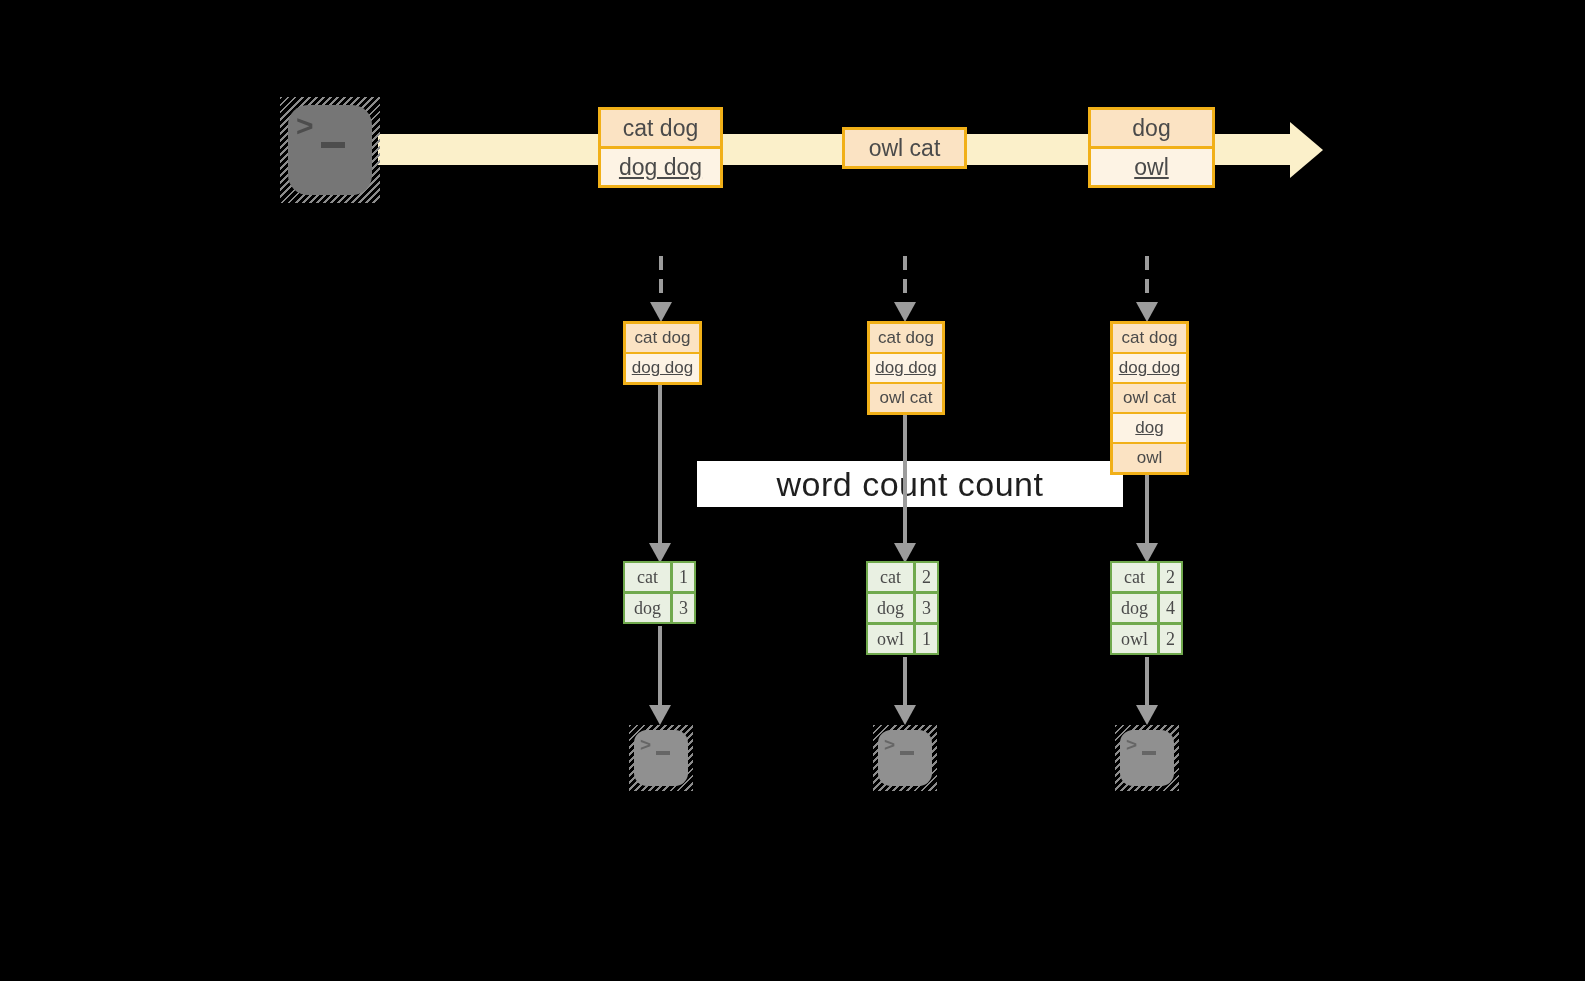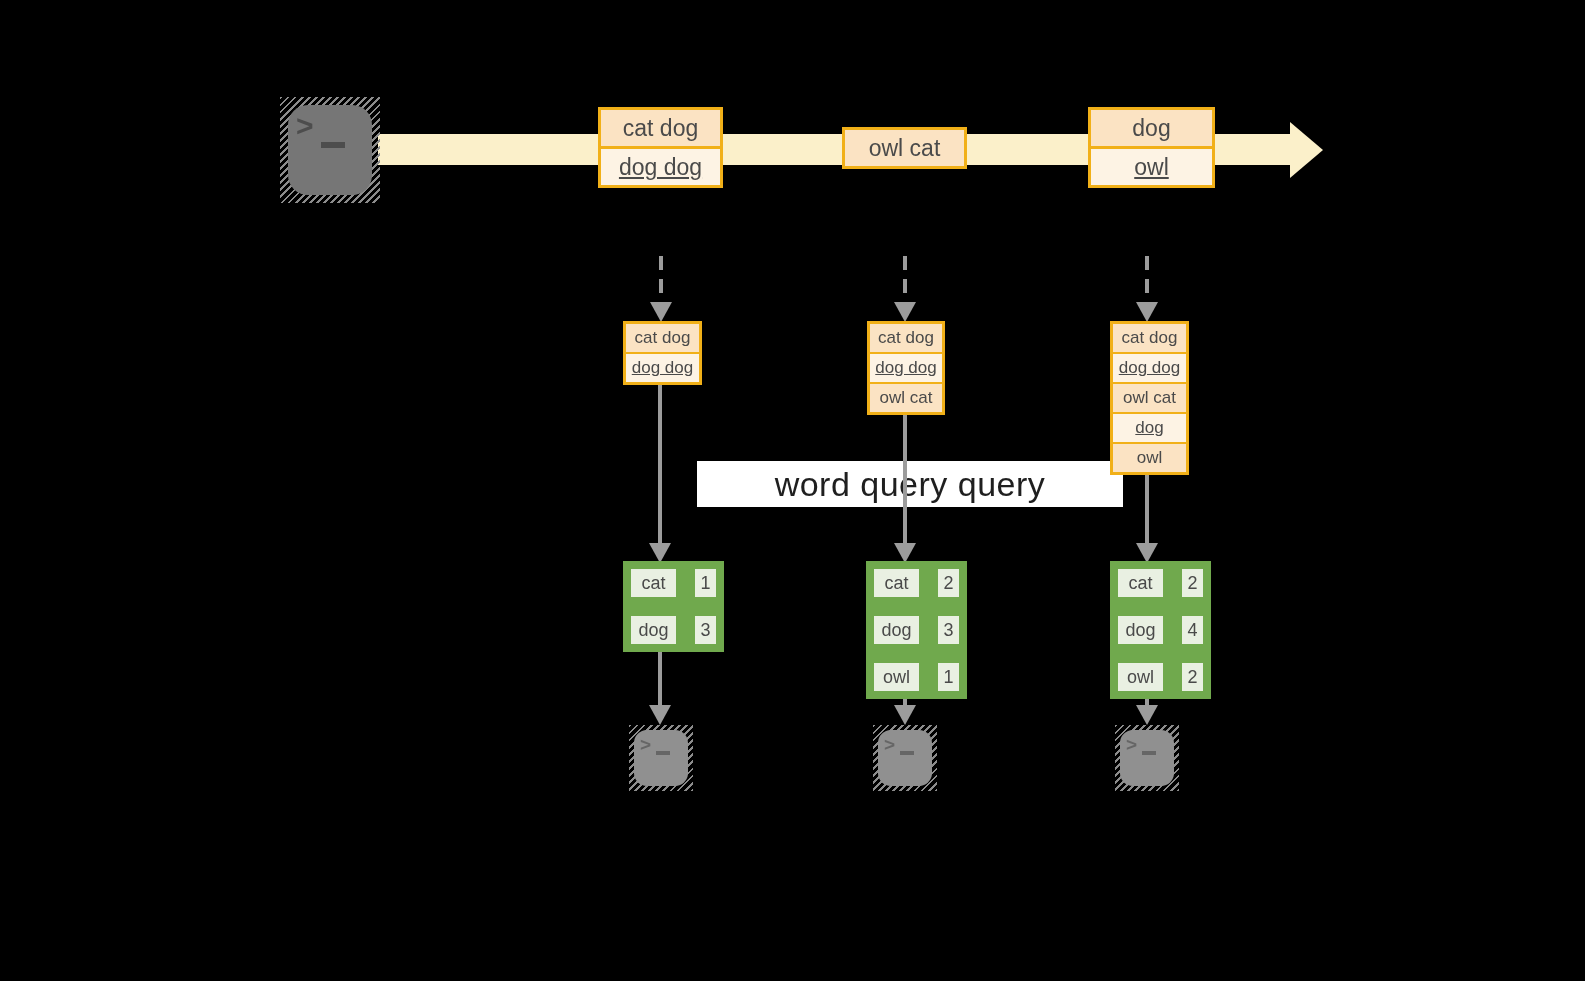--- a/index.html
+++ b/index.html
@@ -39,22 +39,22 @@
          background:repeating-linear-gradient(180deg,#9c9c9c 0 14px,transparent 14px 23px);}
   .ahead{position:absolute;width:0;height:0;z-index:2;
          border-left:11px solid transparent;border-right:11px solid transparent;
          border-top:20px solid #9c9c9c;}
 
   
   .qbox{position:absolute;left:697px;top:461px;width:426px;height:46px;background:#fff;z-index:1;
         text-align:center;line-height:46px;font-size:34px;color:#1f1f1f;letter-spacing:.5px;}
 
   
-  .ctable{position:absolute;display:grid;background:#70a94d;padding:8px;gap:19px;
-          grid-template-columns:45px 21px;z-index:3;}
+  .ctable{position:absolute;display:grid;background:#70a94d;padding:2px;gap:3px;
+          grid-template-columns:45px 21px;z-index:3;font-family:Liberation Serif, serif;}
   .cell{background:#e9f0e2;height:28px;line-height:28px;text-align:center;font-size:18px;color:#4a4a4a;}
 </style>
 </head>
 <body>
 
 <div class="band"></div>
 <div class="band-head"></div>
 
 <div class="hatch term-lg">
   <div class="face">
@@ -92,21 +92,21 @@
   <div class="srow fill-a sep">owl cat</div>
 </div>
 <div class="sbox" style="left:1110px;top:321px;width:73px">
   <div class="srow fill-a">cat dog</div>
   <div class="srow fill-b sep">dog dog</div>
   <div class="srow fill-a sep">owl cat</div>
   <div class="srow fill-b sep">dog</div>
   <div class="srow fill-a sep">owl</div>
 </div>
 
-<div class="qbox">word query query</div>
+<div class="qbox">word count count</div>
 
 <div class="vline" style="left:658px;top:385px;height:158px"></div>
 <div class="ahead" style="left:649px;top:543px"></div>
 <div class="vline" style="left:903px;top:415px;height:128px"></div>
 <div class="ahead" style="left:894px;top:543px"></div>
 <div class="vline" style="left:1145px;top:475px;height:68px"></div>
 <div class="ahead" style="left:1136px;top:543px"></div>
 
 <div class="ctable" style="left:623px;top:561px">
   <div class="cell">cat</div>

